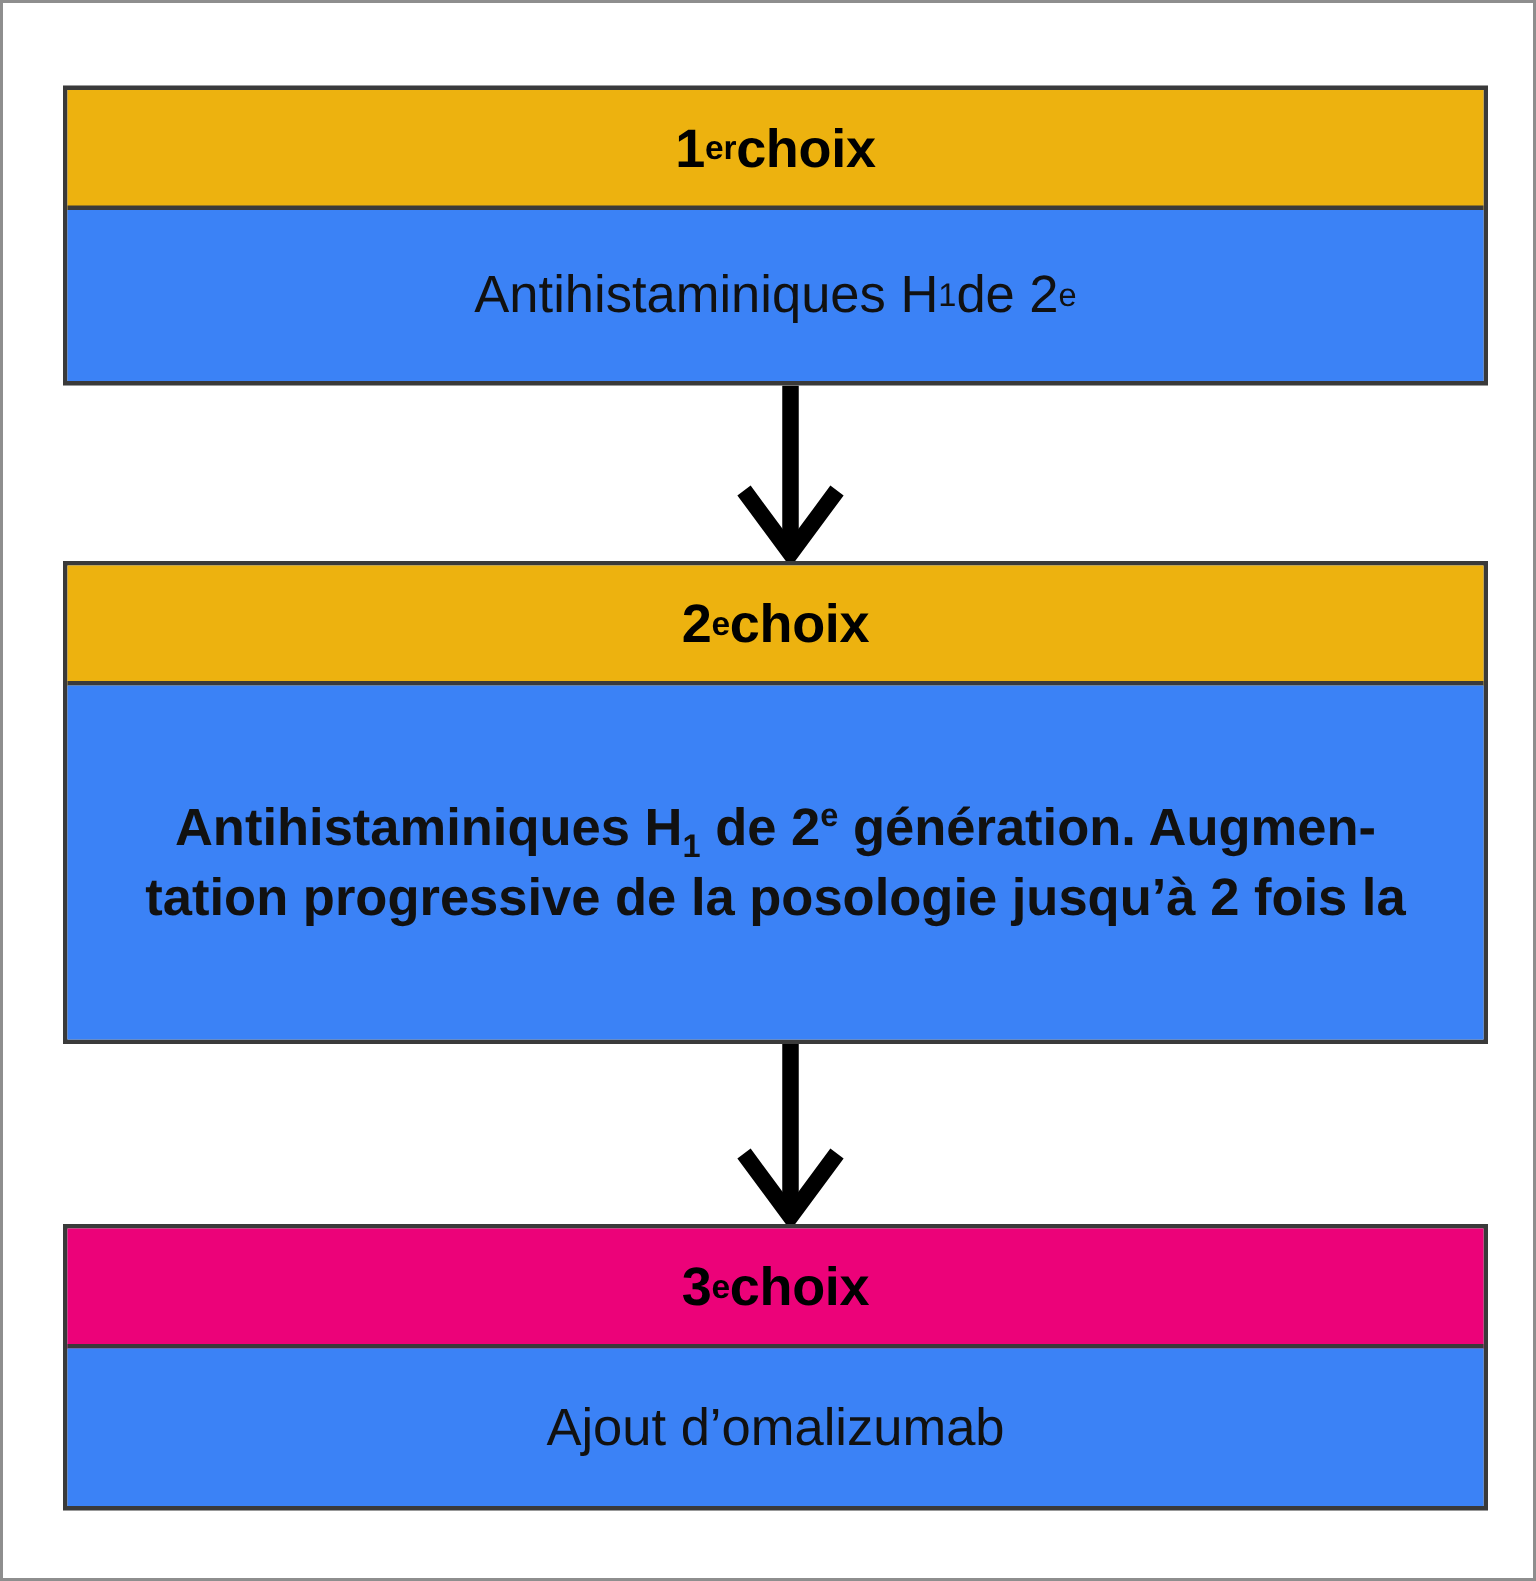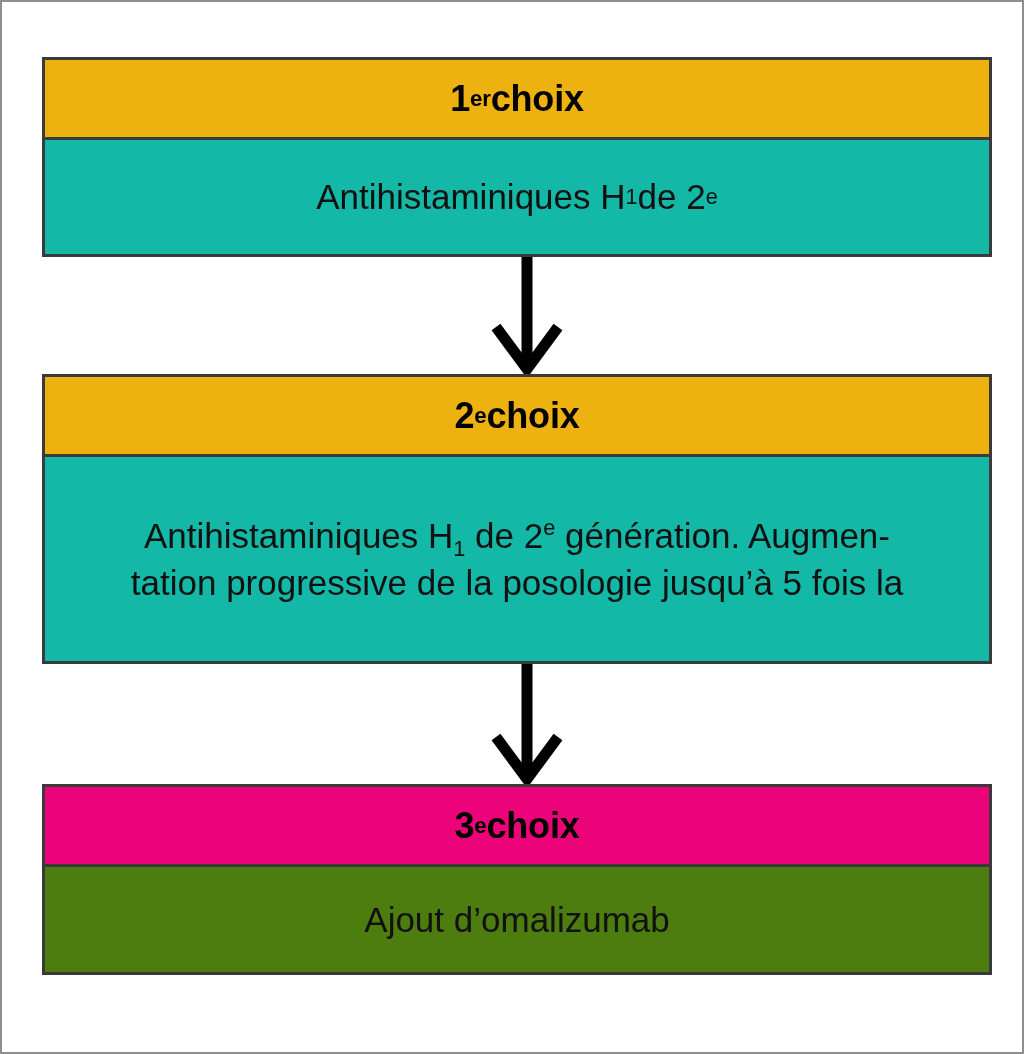--- a/index.html
+++ b/index.html
@@ -67,29 +67,29 @@
     justify-content: center;
     padding: 0 22px;
     font-family: "Liberation Sans", "DejaVu Sans", sans-serif;
   }
 
   
   .hdr-yellow { background: #edb20f; }
   .hdr-magenta { background: #ec0279; }
 
   
-  .body-grey { background: #14b8a6; }
-  .body-blue { background: #4d7c0f; }
+  .body-grey { background: #3b82f6; }
+  .body-blue { background: #3b82f6; }
 
   
   .node-1 .node-header { height: 80px; }
   .node-1 .node-body   { height: 114px; }
 
   .node-2 .node-header { height: 80px; }
-  .node-2 .node-body   { height: 204px; }
+  .node-2 .node-body   { height: 236px; font-weight: bold; }
 
   .node-3 .node-header { height: 80px; }
   .node-3 .node-body   { height: 105px; }
 
   
   sup {
     font-size: 0.62em;
     vertical-align: super;
     line-height: 0;
   }
@@ -145,21 +145,21 @@
 
     <div class="node node-2">
       <div class="node-header hdr-yellow">
         <span>2</span>
           <sup>e</sup>
           <span> choix</span>
       </div>
       <div class="node-body body-grey">
         <div>
           <span class="para-line"><span>Antihistaminiques H</span><sub>1</sub><span> de 2</span><sup>e</sup><span> génération. Augmen-</span></span>
-          <span class="para-line">tation progressive de la posologie jusqu’à 5 fois la</span>
+          <span class="para-line">tation progressive de la posologie jusqu’à 2 fois la</span>
         </div>
       </div>
     </div>
 
     <div class="connector connector-2">
       <svg class="arrow-svg" width="90" height="120" viewBox="0 0 90 120" aria-hidden="true">
         <line x1="45" y1="0" x2="45" y2="115" stroke="#000000" stroke-width="11"></line>
         <polyline points="14,73 45,115 76,73" fill="none" stroke="#000000" stroke-width="11" stroke-linecap="butt" stroke-linejoin="miter"></polyline>
       </svg>
     </div>

